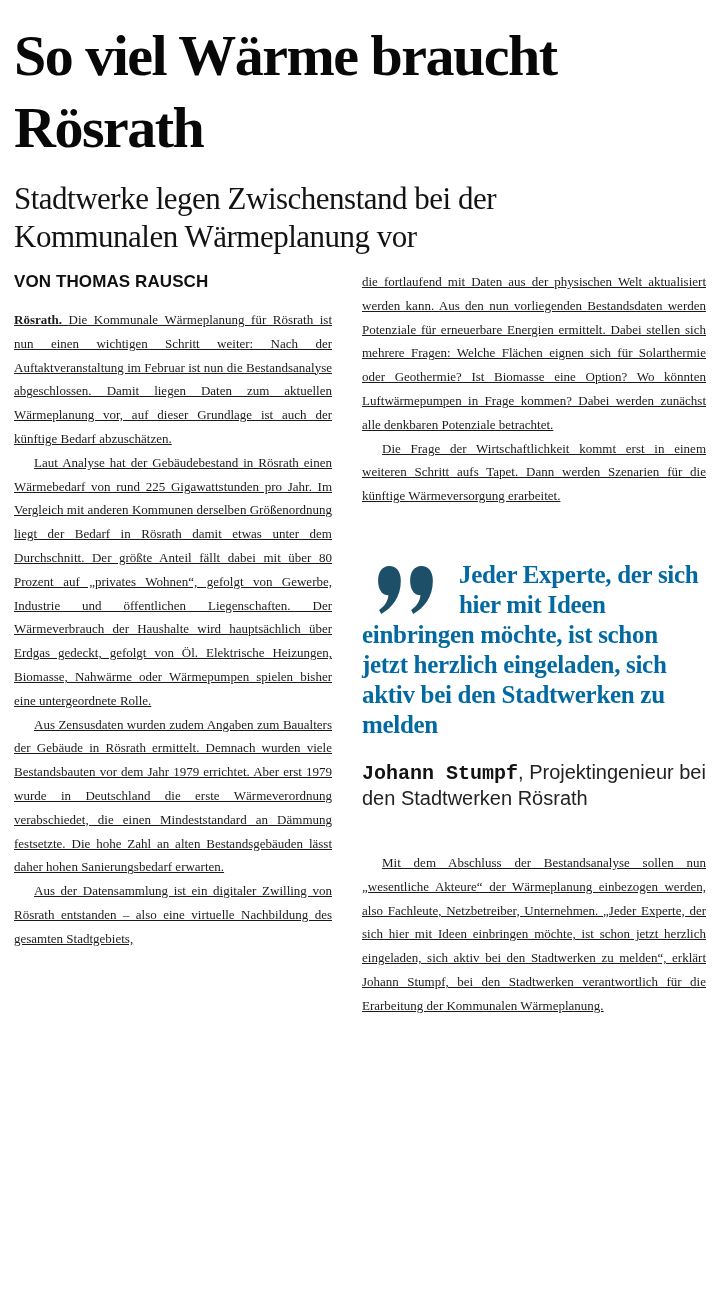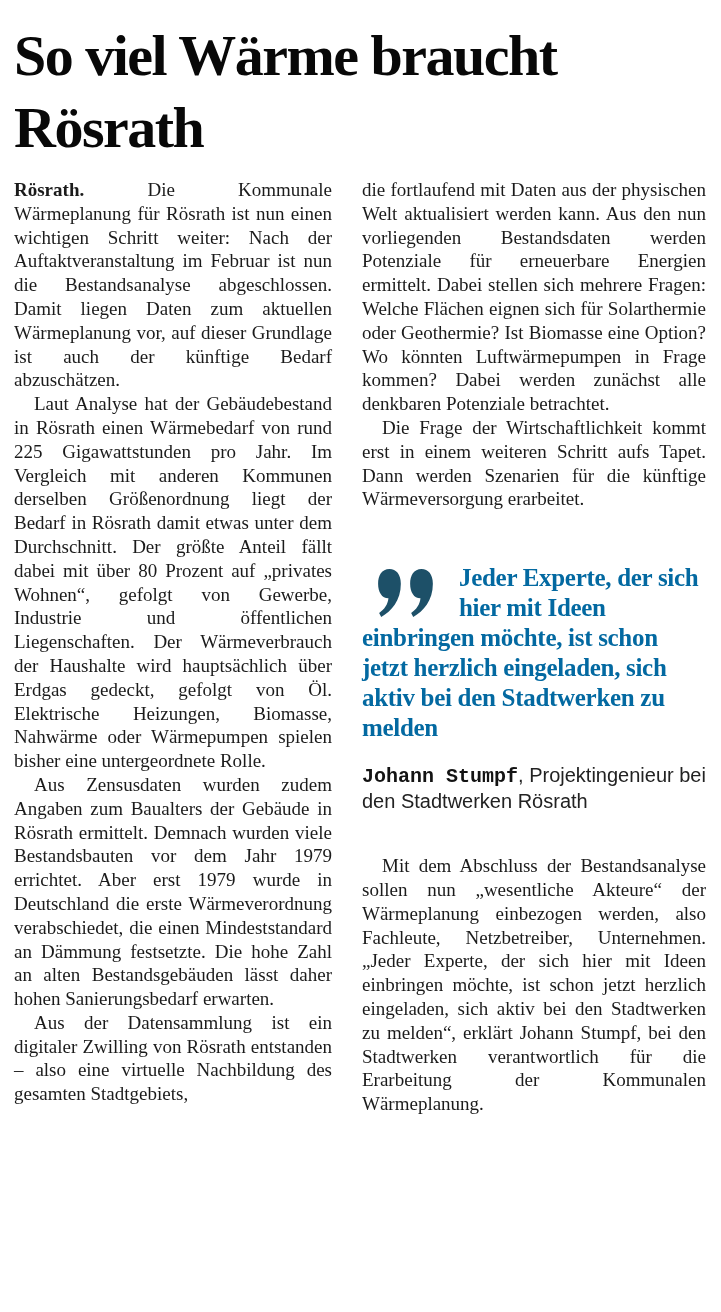--- a/index.html
+++ b/index.html
@@ -42,26 +42,27 @@
   .col-left  { width: 318px; flex: 0 0 318px; }
   .col-right { width: 344px; flex: 0 0 344px; }
   .byline {
     font: 700 17px/20px "Liberation Sans", sans-serif;
     color: #111111;
     margin: 2px 0 16px 0;
     letter-spacing: 0.1px;
   }
   p.body {
     margin: 0;
-    font-size: 19px;
+    font-size: 13px;
     line-height: 23.8px;
     text-align: justify;
     hyphens: auto;
     -webkit-hyphens: auto;
     color: #1b1b1b;
+    text-decoration: underline;
   }
   p.body.indent { text-indent: 20px; }
   p.lead-p .lead { font-weight: 700; }
   .pullquote {
     margin: 52px 0 0 0;
     padding: 0;
   }
   .qmark {
     float: left;
     width: 62px;
@@ -85,24 +86,26 @@
   .attribution .attr-name { font-weight: 700; color: #131313; font-family: Liberation Mono, monospace; }
   .after-quote { margin-top: 40px !important; }
 </style>
 </head>
 <body>
 
 <div class="page">
 
   <h1 class="headline">So viel Wärme braucht Rösrath</h1>
 
+  <h2 class="subheadline">Stadtwerke legen Zwischenstand bei der Kommunalen Wärmeplanung vor</h2>
 
   <div class="columns">
 
     <div class="col-left">
+      <div class="byline">VON THOMAS RAUSCH</div>
 
       <p class="body lead-p"><strong class="lead">Rösrath.</strong>
         <span>Die Kommunale Wärmeplanung für Rösrath ist nun einen wichtigen Schritt weiter: Nach der Auftaktveranstaltung im Februar ist nun die Bestandsanalyse abgeschlossen. Damit liegen Daten zum aktuellen Wärmeplanung vor, auf dieser Grundlage ist auch der künftige Bedarf abzuschätzen.</span></p>
 
       <p class="body indent">Laut Analyse hat der Gebäudebestand in Rösrath einen Wärmebedarf von rund 225 Gigawattstunden pro Jahr. Im Vergleich mit anderen Kommunen derselben Größenordnung liegt der Bedarf in Rösrath damit etwas unter dem Durchschnitt. Der größte Anteil fällt dabei mit über 80 Prozent auf „privates Wohnen“, gefolgt von Gewerbe, Industrie und öffentlichen Liegenschaften. Der Wärmeverbrauch der Haushalte wird hauptsächlich über Erdgas gedeckt, gefolgt von Öl. Elektrische Heizungen, Biomasse, Nahwärme oder Wärmepumpen spielen bisher eine untergeordnete Rolle.</p>
 
       <p class="body indent">Aus Zensusdaten wurden zudem Angaben zum Baualters der Gebäude in Rösrath ermittelt. Demnach wurden viele Bestandsbauten vor dem Jahr 1979 errichtet. Aber erst 1979 wurde in Deutschland die erste Wärmeverordnung verabschiedet, die einen Mindeststandard an Dämmung festsetzte. Die hohe Zahl an alten Bestandsgebäuden lässt daher hohen Sanierungsbedarf erwarten.</p>
 
       <p class="body indent">Aus der Datensammlung ist ein digitaler Zwilling von Rösrath entstanden – also eine virtuelle Nachbildung des gesamten Stadtgebiets,</p>
     </div>

